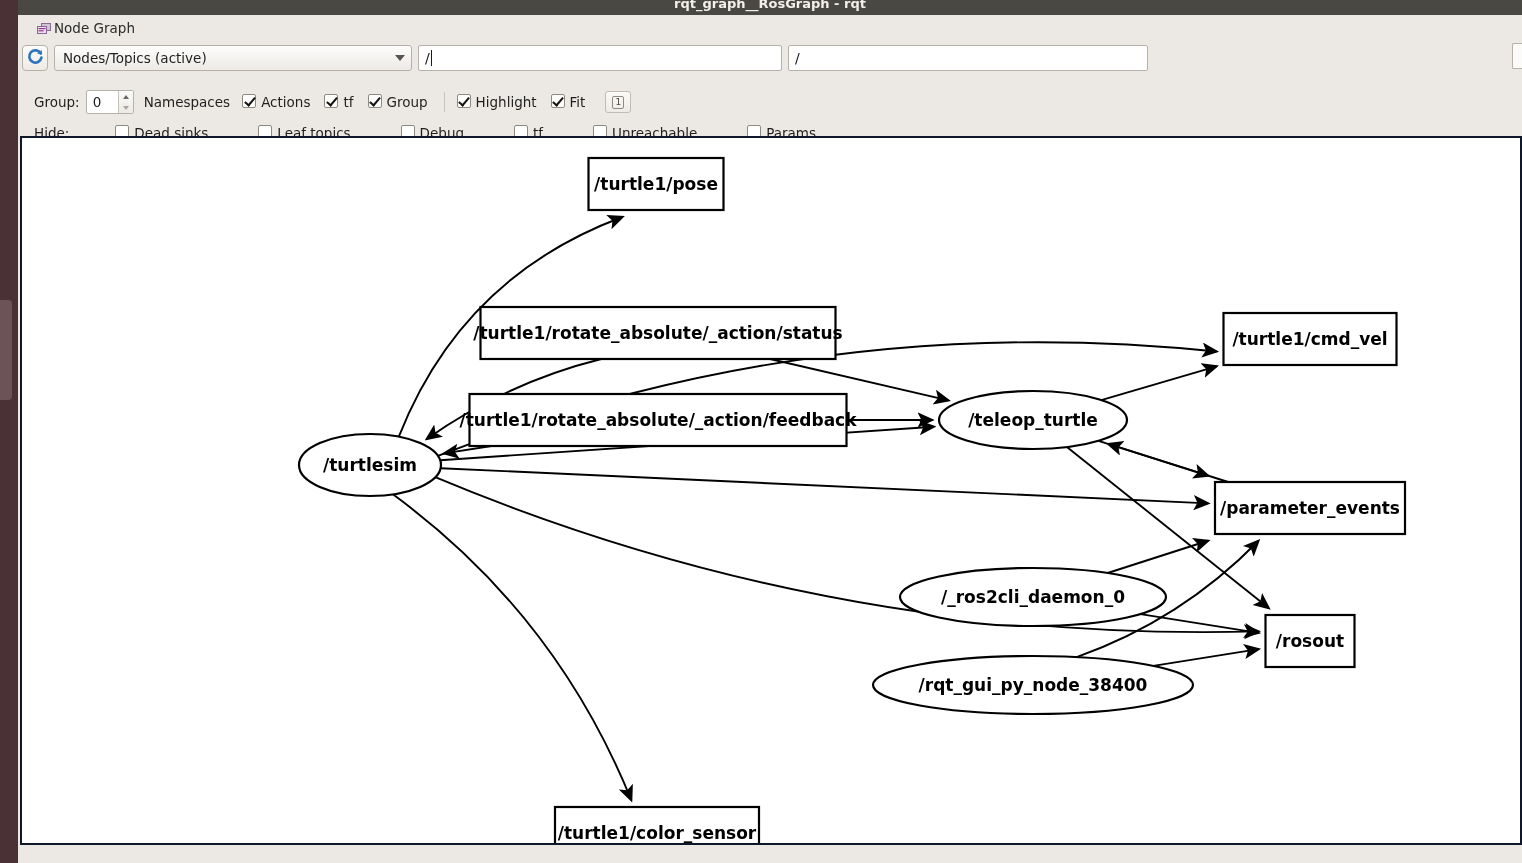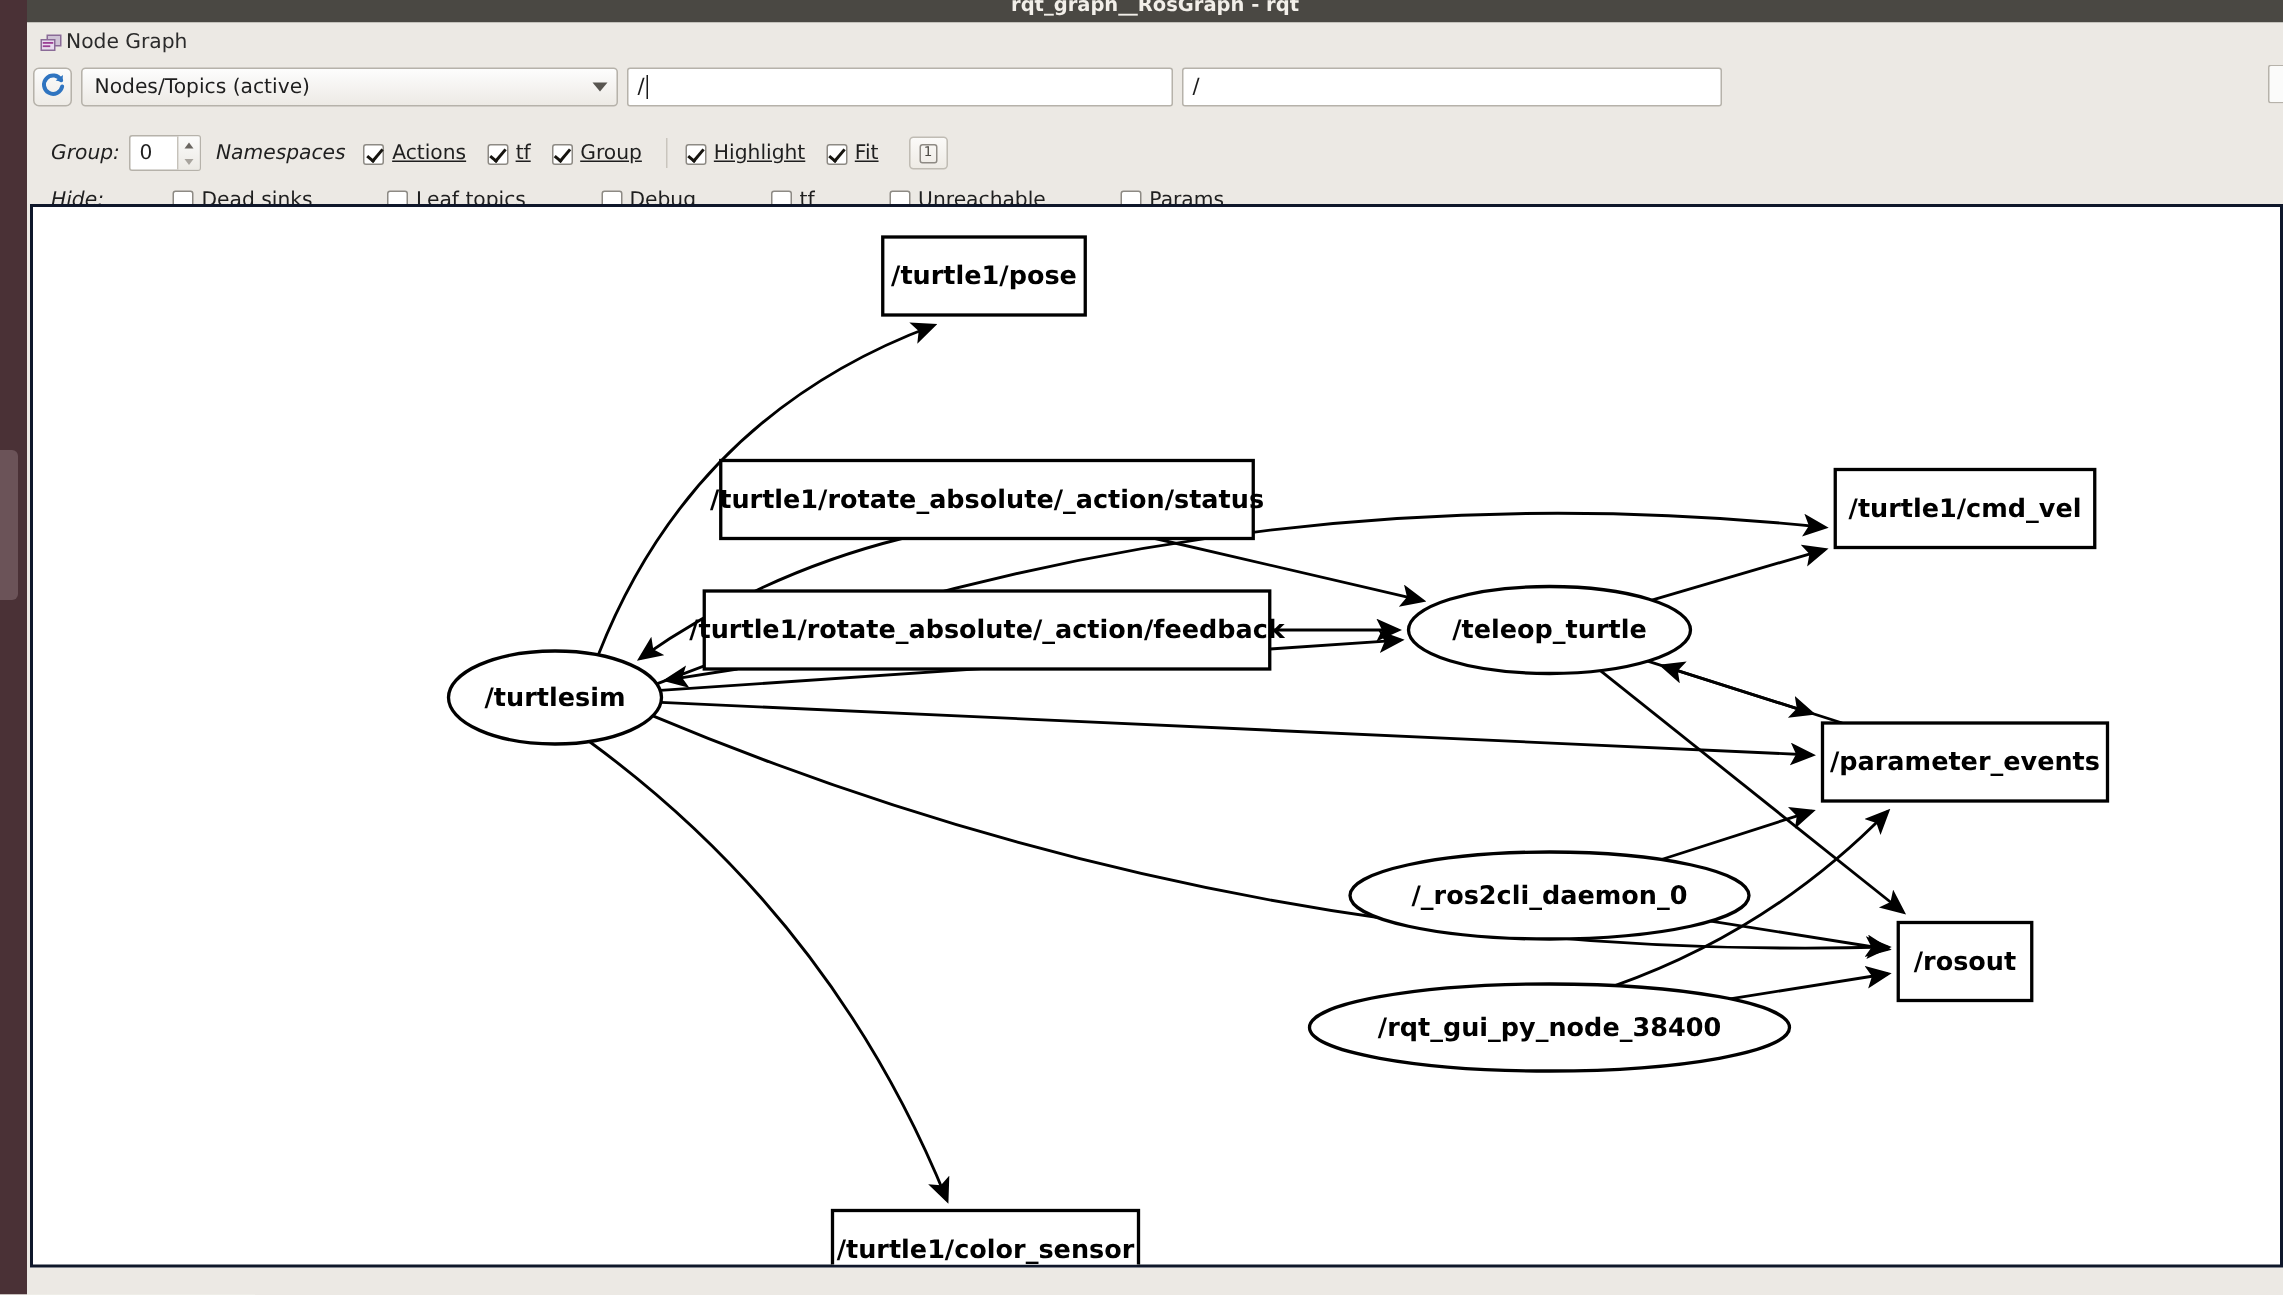--- a/index.html
+++ b/index.html
@@ -40,21 +40,21 @@
   .panel {
     position: absolute; left: 18px; top: 15px;
     width: 1504px; height: 848px;
     background: #ece9e4;
   }
 
   
   .dock-title {
     position: absolute; left: 0; top: 3px; height: 20px;
     display: flex; align-items: center; gap: 2px;
-    padding-left: 8px;
+    padding-left: 18px;
   }
   .dock-icon { width: 16px; height: 14px; position: relative; display:inline-block; }
   .dock-title-label {
     font-size: 13.5px; color: #2b2b2b;
   }
 
   
   .row1 {
     position: absolute; left: 4px; top: 26px; height: 30px;
     display: flex; align-items: flex-end; gap: 6px;
@@ -115,21 +115,21 @@
   .row2 {
     position: absolute; left: 16px; top: 75px; height: 24px;
     display: flex; align-items: center;
     font-size: 13.5px; color: #1f1f1f;
   }
   .row3 {
     position: absolute; left: 16px; top: 106px; height: 24px;
     display: flex; align-items: center;
     font-size: 13.5px; color: #1f1f1f; gap: 36px;
   }
-  .lbl { margin-right: 6px; font-style: italic; }
+  .lbl { margin-right: 6px; }
   .spin {
     width: 48px; height: 24px;
     border: 1px solid #b6b2aa; background: #ffffff;
     border-radius: 2px;
     display: flex; align-items: center;
     position: relative;
     padding-left: 6px;
     font-size: 13.5px;
     margin-right: 10px;
   }
@@ -146,23 +146,22 @@
     content:""; width:0;height:0;
     border-left:3.5px solid transparent;border-right:3.5px solid transparent;
     border-bottom:4px solid #6a6661;
   }
   .spin .btns .dn:after {
     content:""; width:0;height:0;
     border-left:3.5px solid transparent;border-right:3.5px solid transparent;
     border-top:4px solid #a8a49e;
   }
   .cb-wrap {
-    display: flex; align-items: flex-end; gap: 5px; margin-right: 14px;
+    display: flex; align-items: flex-start; gap: 5px; margin-right: 14px;
     cursor: pointer;
-    text-decoration: underline;
   }
   .cb {
     width: 14px; height: 14px;
     border: 1px solid #8d8a84;
     background: #ffffff;
     border-radius: 2px;
     position: relative;
     flex: none;
   }
   .cb.checked:after {

